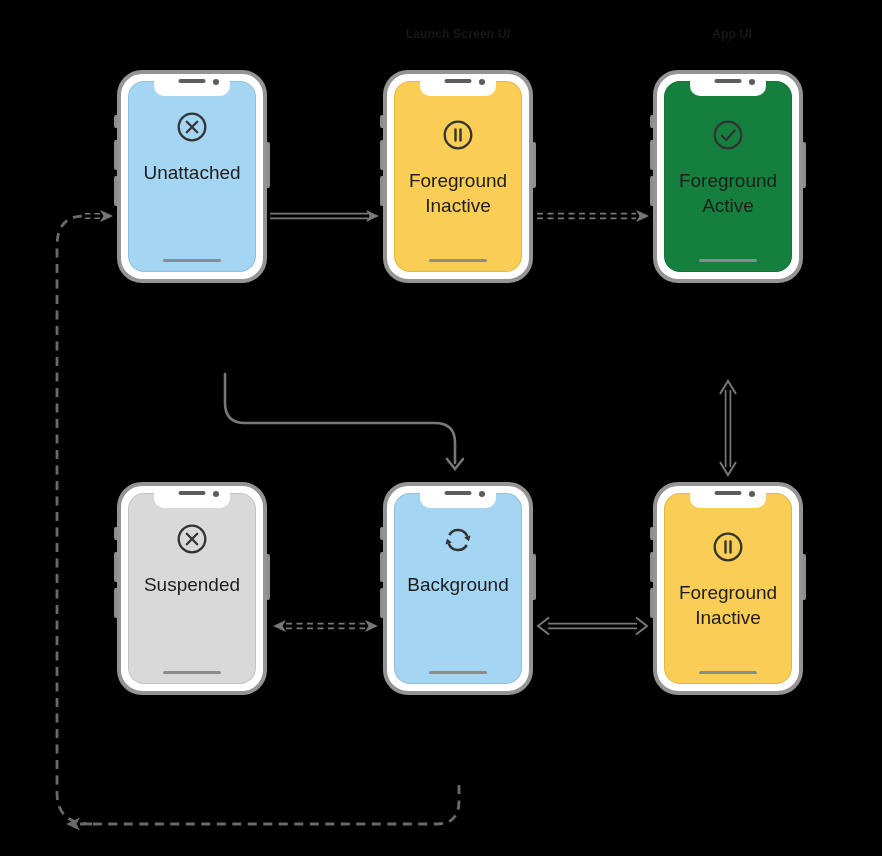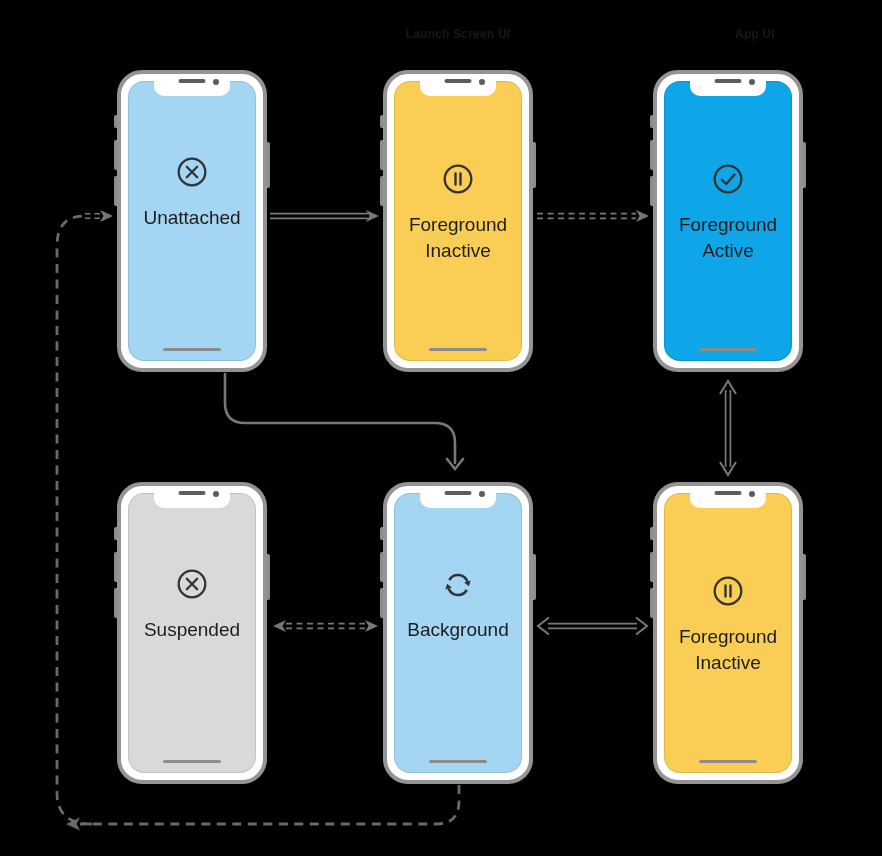--- a/index.html
+++ b/index.html
@@ -11,21 +11,21 @@
   #stage{position:relative;width:882px;height:856px;}
 
   
   .hdr-label{
     position:absolute;top:27px;transform:translateX(-50%);
     font-size:12px;font-weight:600;letter-spacing:.2px;
     color:var(--header-text,#181818);white-space:nowrap;
   }
 
   
-  .phone{position:absolute;width:150px;height:302px;}
+  .phone{position:absolute;width:150px;height:213px;}
   .phone .side-btn{
     position:absolute;background:var(--button-gray,#8d8d8d);
     border-radius:2px;z-index:0;
   }
   .btn-mute{left:-3px;top:45px;width:5px;height:13px;}
   .btn-vol1{left:-3px;top:70px;width:5px;height:30px;}
   .btn-vol2{left:-3px;top:106px;width:5px;height:30px;}
   .btn-power{right:-3px;top:72px;width:5px;height:46px;}
   .frame{
     position:relative;z-index:1;width:100%;height:100%;box-sizing:border-box;
@@ -77,21 +77,21 @@
   .single{stroke:var(--arrow,#787878);fill:none;}
   .loop{stroke:var(--loop-arrow,#6a6a6a);fill:none;}
   .loop-head{fill:var(--loop-arrow,#6a6a6a);stroke:none;}
 </style>
 </head>
 <body>
 
 <div id="stage">
 
   <div class="hdr-label" style="left:458px;">Launch Screen UI</div>
-  <div class="hdr-label" style="left:755px;">App UI</div>
+  <div class="hdr-label" style="left:732px;">App UI</div>
 
   <div class="phone" style="left:117px;top:70px;">
     <div class="side-btn btn-mute"></div>
     <div class="side-btn btn-vol1"></div>
     <div class="side-btn btn-vol2"></div>
     <div class="side-btn btn-power"></div>
     <div class="frame">
       <div class="screen" style="background: rgb(164, 213, 242);">
         <div class="notch"></div>
         <div class="content">
@@ -129,21 +129,21 @@
       <div class="camera"></div>
     </div>
   </div>
 
   <div class="phone" style="left:653px;top:70px;">
     <div class="side-btn btn-mute"></div>
     <div class="side-btn btn-vol1"></div>
     <div class="side-btn btn-vol2"></div>
     <div class="side-btn btn-power"></div>
     <div class="frame">
-      <div class="screen" style="background: #0ea5e9;">
+      <div class="screen" style="background: #15803d;">
         <div class="notch"></div>
         <div class="content two-line">
           <svg class="state-icon" viewBox="0 0 40 40">
             <circle class="stroke" cx="20" cy="20" r="13.3" stroke-width="2.3"></circle>
             <path class="stroke" d="M13.8 20.8 L18.2 25 L26.6 15.6" stroke-width="2.3" stroke-linecap="round" stroke-linejoin="round"></path>
           </svg>
           <div class="state-label">Foreground Active</div>
         </div>
         <div class="home-indicator"></div>
       </div>

